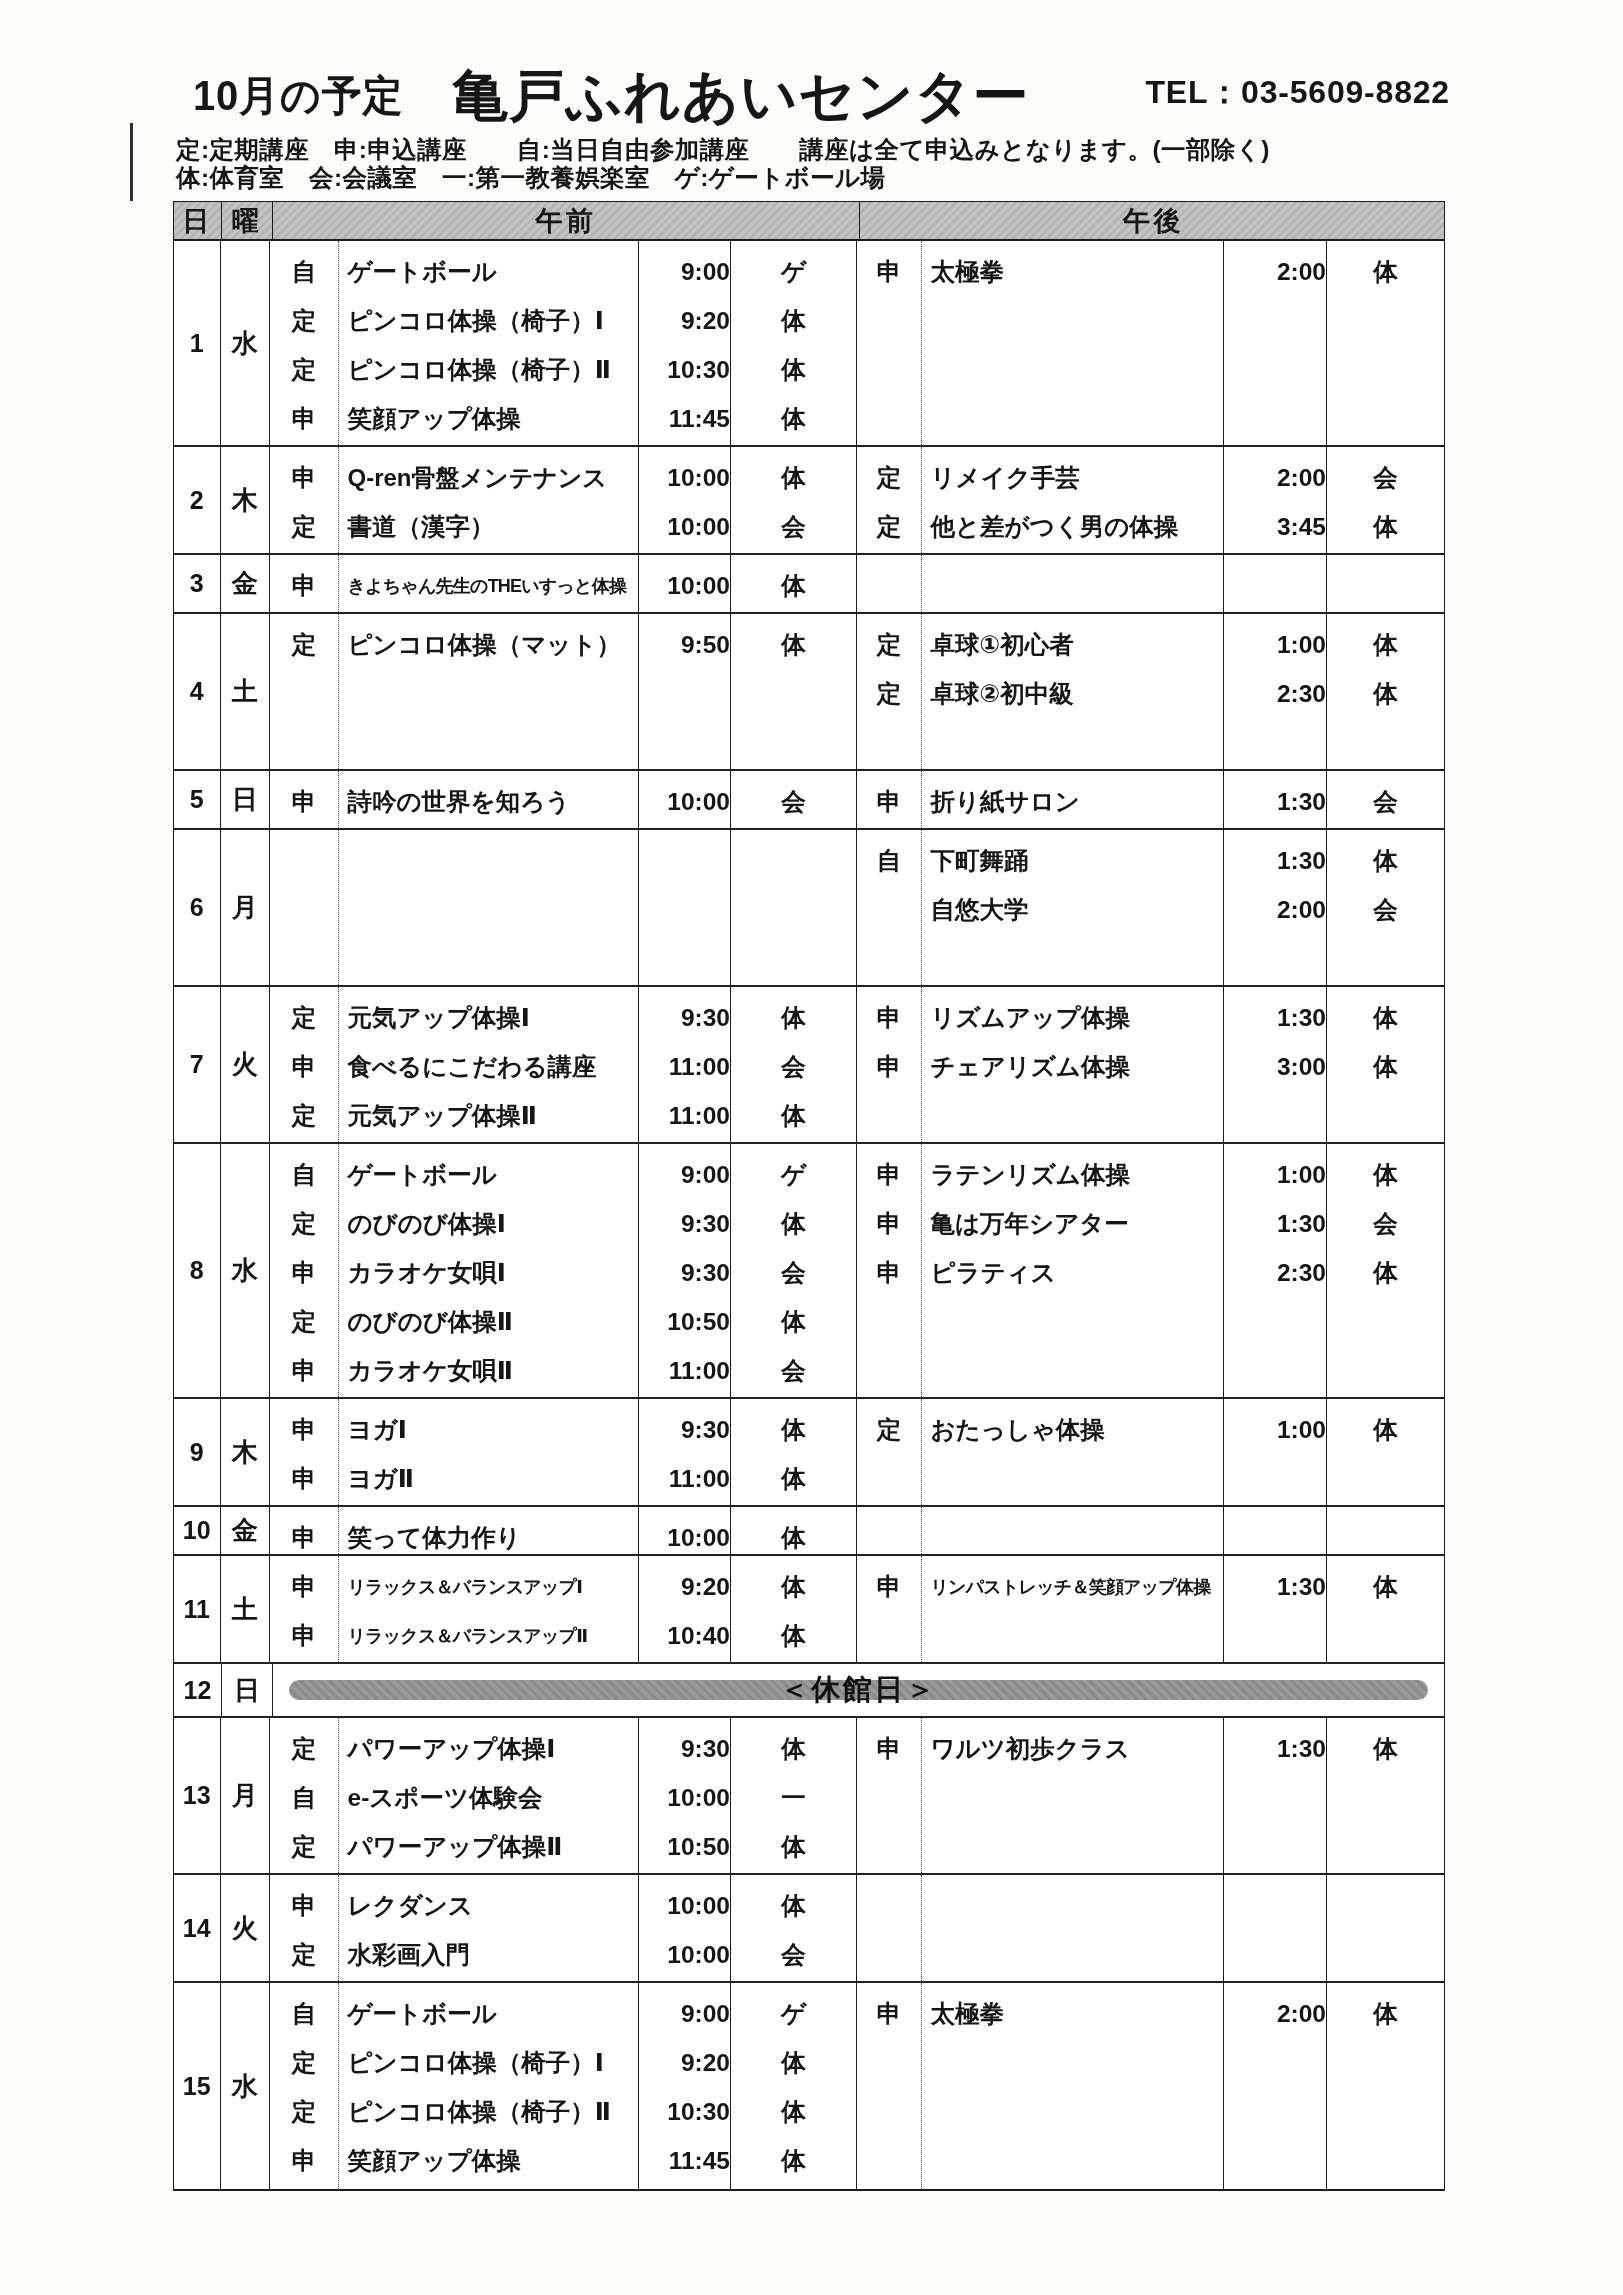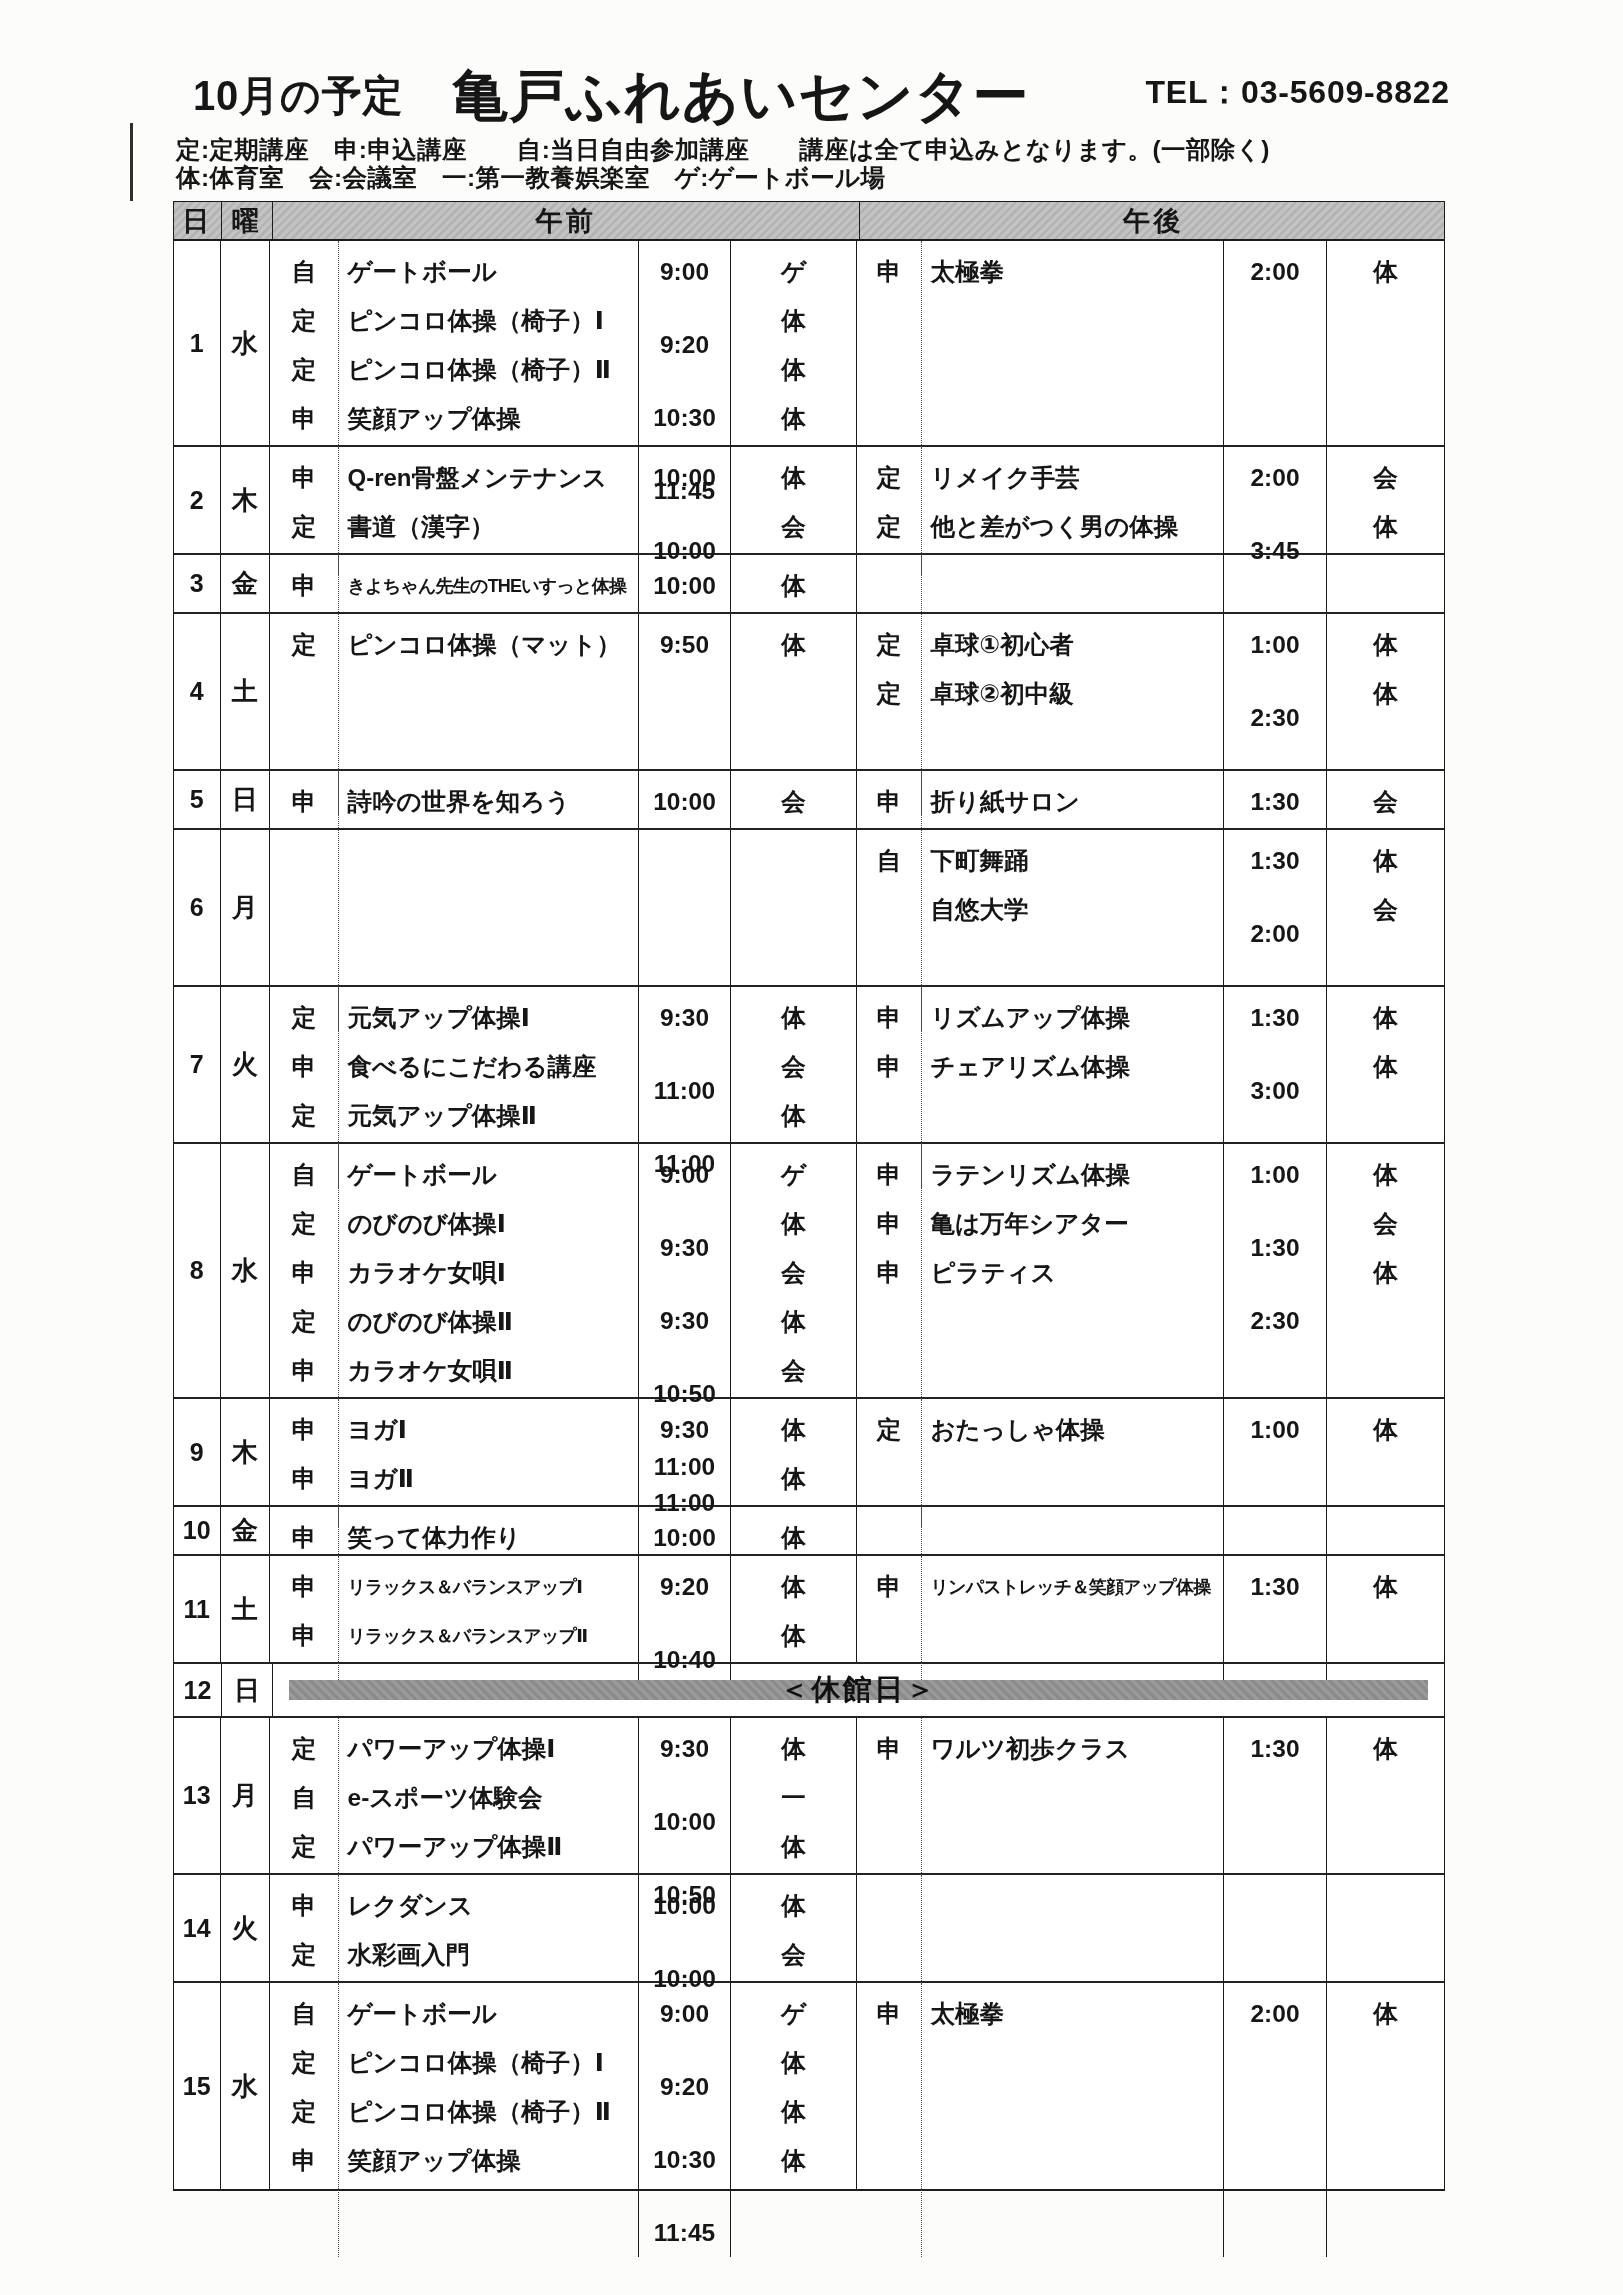--- a/index.html
+++ b/index.html
@@ -53,36 +53,36 @@
   .cell.day     { width:48px; border-right:1.7px solid #1b1b1b; font-size:25px; }
   .cell.weekday { width:51px; border-right:1.7px solid #1b1b1b; font-size:26px; }
 
   .section { display:grid; }
   .section.am { width:587px; grid-template-columns:69px 300px 92px 125px; border-right:1.7px solid #1b1b1b; }
   .section.pm { width:587px; grid-template-columns:65px 302px 103px 117px; }
 
   .col { display:flex; flex-direction:column; padding-top:6px; }
   .col.mark { border-right:1.7px dotted #4a4a4a; align-items:center; }
   .col.name { border-right:1.7px solid #1b1b1b; align-items:flex-start; padding-left:8.5px; }
-  .col.time { border-right:1.7px solid #1b1b1b; align-items:center;gap:24px; }
+  .col.time { border-right:1.7px solid #1b1b1b; align-items:flex-end; }
   .col.room { align-items:center; }
 
   .slot {
     height:49px; display:flex; align-items:center;
     font-size:24.5px; font-weight:700; white-space:nowrap;
   }
   .col.mark .slot { font-size:24.5px; }
   .col.name .slot.long  { font-size:24px; }
   .col.name .slot.vlong { font-size:18px; letter-spacing:-0.8px; }
 
   .closed-band {
     flex:1; margin:16px; height:auto;
     background:repeating-linear-gradient(45deg,#8b8b8b 0 3.4px,#9a9a9a 3.4px 6.8px);
     display:flex; align-items:center; justify-content:center;
-    font-size:29px; font-weight:900; letter-spacing:2.5px; color:#111;
+    font-size:29px; font-weight:900; letter-spacing:2.5px; color:#111;border-radius:14px;
   }
 </style>
 </head>
 <body>
 
 <div class="page">
 
   <div class="artifact-line"></div>
 
   <div class="title-line">

